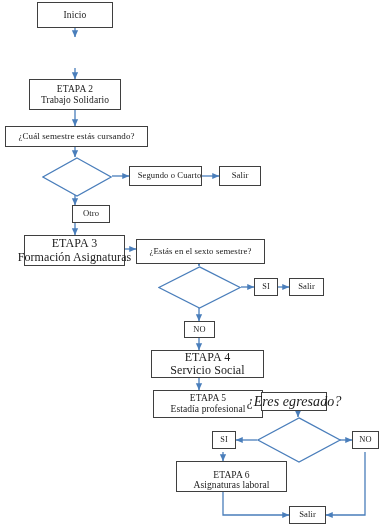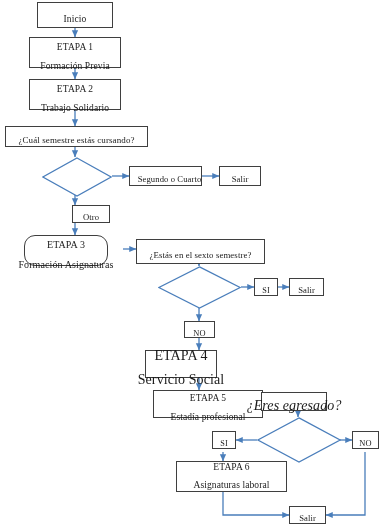--- a/index.html
+++ b/index.html
@@ -36,21 +36,20 @@
     justify-content: center;
     text-align: center;
     color: #1a1a1a;
     line-height: 1.12;
     letter-spacing: 0.1px;
     z-index: 2;
   }
   .node .ln {
     display: block;
     white-space: nowrap;
-    margin-top: 8px;
   }
   .diamond {
     position: absolute;
     z-index: 2;
   }
 </style>
 </head>
 <body>
 
 <div id="canvas">
@@ -109,24 +108,20 @@
     </g>
     <g stroke="#4a7ebb" stroke-width="1.3" fill="none">
       
     </g>
   </svg>
 
   <div class="node" style="left:37px; top:2px; width:76px; height:26px; font-size:9.5px;">
     <span class="ln">Inicio</span>
   </div>
 
-  <div class="node" style="left:29px; top:37px; width:92px; height:31px; font-size:9.5px;">
-    <span class="ln">ETAPA 1</span>
-    <span class="ln">Formación Previa</span>
-  </div>
 
   <div class="node" style="left:29px; top:79px; width:92px; height:31px; font-size:9.5px;align-items:center;">
     <span class="ln">ETAPA 2</span>
     <span class="ln">Trabajo Solidario</span>
   </div>
 
   <div class="node" style="left:5px; top:126px; width:143px; height:21px; font-size:9px;">
     <span class="ln">¿Cuál semestre estás cursando?</span>
   </div>
 
@@ -141,21 +136,21 @@
   </div>
 
   <div class="node" style="left:219px; top:166px; width:42px; height:20px; font-size:8.6px;">
     <span class="ln">Salir</span>
   </div>
 
   <div class="node" style="left:72px; top:205px; width:38px; height:18px; font-size:8.6px;">
     <span class="ln">Otro</span>
   </div>
 
-  <div class="node" style="left:24px; top:235px; width:84px; height:31px; font-size:10px;border-radius:11px;">
+  <div class="node" style="left:24px; top:235px; width:101px; height:31px; font-size:12px;">
     <span class="ln">ETAPA 3</span>
     <span class="ln">Formación Asignaturas</span>
   </div>
 
   <div class="node" style="left:136px; top:239px; width:129px; height:25px; font-size:8.8px;">
     <span class="ln">¿Estás en el sexto semestre?</span>
   </div>
 
   <div class="diamond" style="left:158px; top:266px; width:83px; height:43px;">
     <svg width="83" height="43" viewBox="0 0 83 43" xmlns="http://www.w3.org/2000/svg">
@@ -168,21 +163,21 @@
   </div>
 
   <div class="node" style="left:289px; top:278px; width:35px; height:18px; font-size:8.6px;">
     <span class="ln">Salir</span>
   </div>
 
   <div class="node" style="left:184px; top:321px; width:31px; height:17px; font-size:8.4px;">
     <span class="ln">NO</span>
   </div>
 
-  <div class="node" style="left:145px; top:350px; width:72px; height:28px; font-size:14px;">
+  <div class="node" style="left:151px; top:350px; width:113px; height:28px; font-size:12px;">
     <span class="ln">ETAPA 4</span>
     <span class="ln">Servicio Social</span>
   </div>
 
   <div class="node" style="left:153px; top:390px; width:110px; height:28px; font-size:9.5px;">
     <span class="ln">ETAPA 5</span>
     <span class="ln">Estadía profesional</span>
   </div>
 
   <div class="node" style="left:261px; top:392px; width:66px; height:19px; font-size:14px;font-style:italic;">

